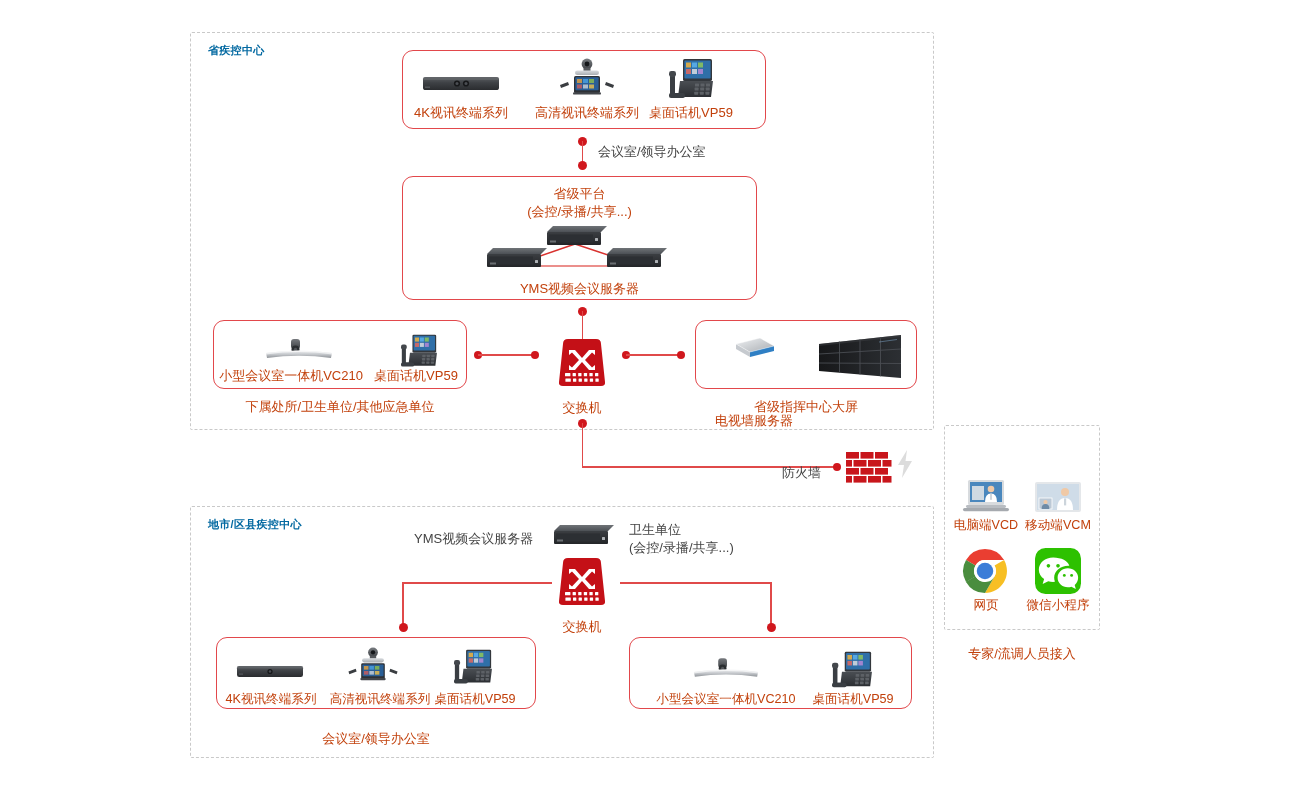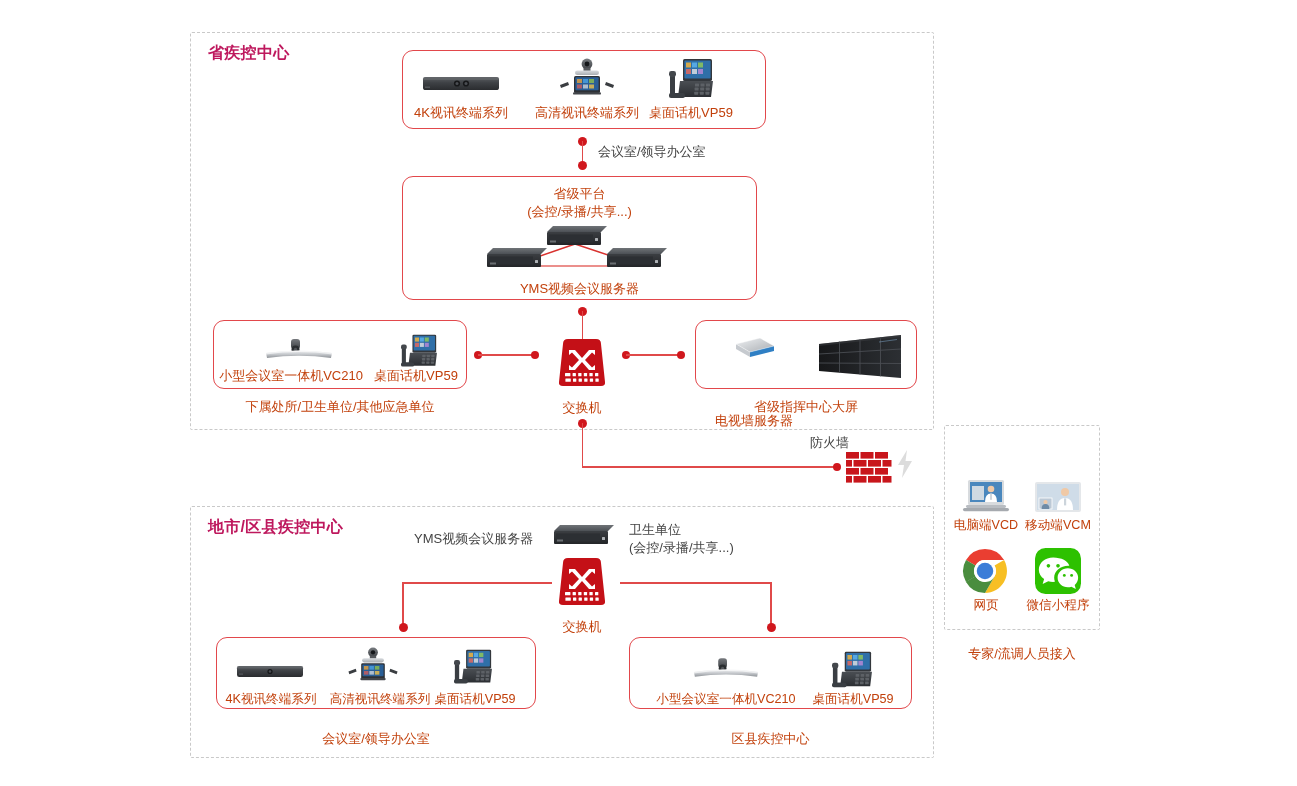--- a/index.html
+++ b/index.html
@@ -18,23 +18,23 @@
 
   
   .zone{
     position:absolute;
     border:1.4px dashed #c9c9c9;
     border-radius:2px;
     box-sizing:border-box;
   }
   .zone-title{
     position:absolute;
-    color:#be185d;
+    color:#0369a1;
     font-weight:bold;
-    font-size:16px;
+    font-size:11px;
     letter-spacing:.3px;
     white-space:nowrap;
   }
 
   
   .group{
     position:absolute;
     border:1.3px solid #e2474b;
     border-radius:11px;
     box-sizing:border-box;
@@ -377,21 +377,21 @@
       <path d="M62 8 L80 5.5" stroke="#7fa8cc" stroke-width="1" opacity=".5" fill="none"></path>
       <path d="M2 10 L84 1 L84 3 L2 12 Z" fill="#3b3e42" opacity=".5"></path>
     </svg>
   </div>
   <div class="cap" style="left:695px;top:398px;width:222px;">省级指挥中心大屏</div>
 
   <div class="dot" style="left:578px;top:419px;"></div>
   <div class="ln lnv" style="left:581.5px;top:423px;height:44px;"></div>
   <div class="ln lnh" style="left:581.5px;top:466px;width:255px;"></div>
   <div class="dot sm" style="left:833px;top:463px;"></div>
-  <div class="cap grey" style="left:782px;top:434px;margin-left:28px;">防火墙</div>
+  <div class="cap grey" style="left:782px;top:464px;">防火墙</div>
 
   <div class="firewall" style="left:846px;top:452px;">
     <svg width="48" height="34" viewBox="0 0 48 34">
       <g fill="#c8161c">
         <rect x="0" y="0" width="13" height="6.6"></rect>
           <rect x="14.5" y="0" width="13" height="6.6"></rect>
         <rect x="29" y="0" width="13" height="6.6"></rect>
         <rect x="0" y="8" width="6" height="6.6"></rect>
           <rect x="7.5" y="8" width="13" height="6.6"></rect>
         <rect x="22" y="8" width="13" height="6.6"></rect>
@@ -672,15 +672,14 @@
         <rect x="27.2" y="34.7" width="4" height="3" rx=".6"></rect>
           <rect x="32.8" y="34.7" width="4" height="3" rx=".6"></rect>
         <rect x="38.4" y="34.7" width="4" height="3" rx=".6"></rect>
       </g>
       <path d="M6 16 Q3 16 3 20 L3 36 Q3 40 7 40 L16 40 L16 36 L8 36 L8 20 Q8 16 6 16 Z" fill="#3a3e43"></path>
       <rect x="2" y="14" width="7" height="6" rx="2.4" fill="#43474c"></rect>
       <rect x="2" y="36" width="16" height="5" rx="2" fill="#3a3e43"></rect>
     </svg>
   </div>
   <div class="cap small" style="left:809px;top:691px;width:88px;">桌面话机VP59</div>
-  <div class="cap" style="left:629px;top:730px;width:283px;">区县疾控中心</div>
 
 </div>
 
 </body></html>

